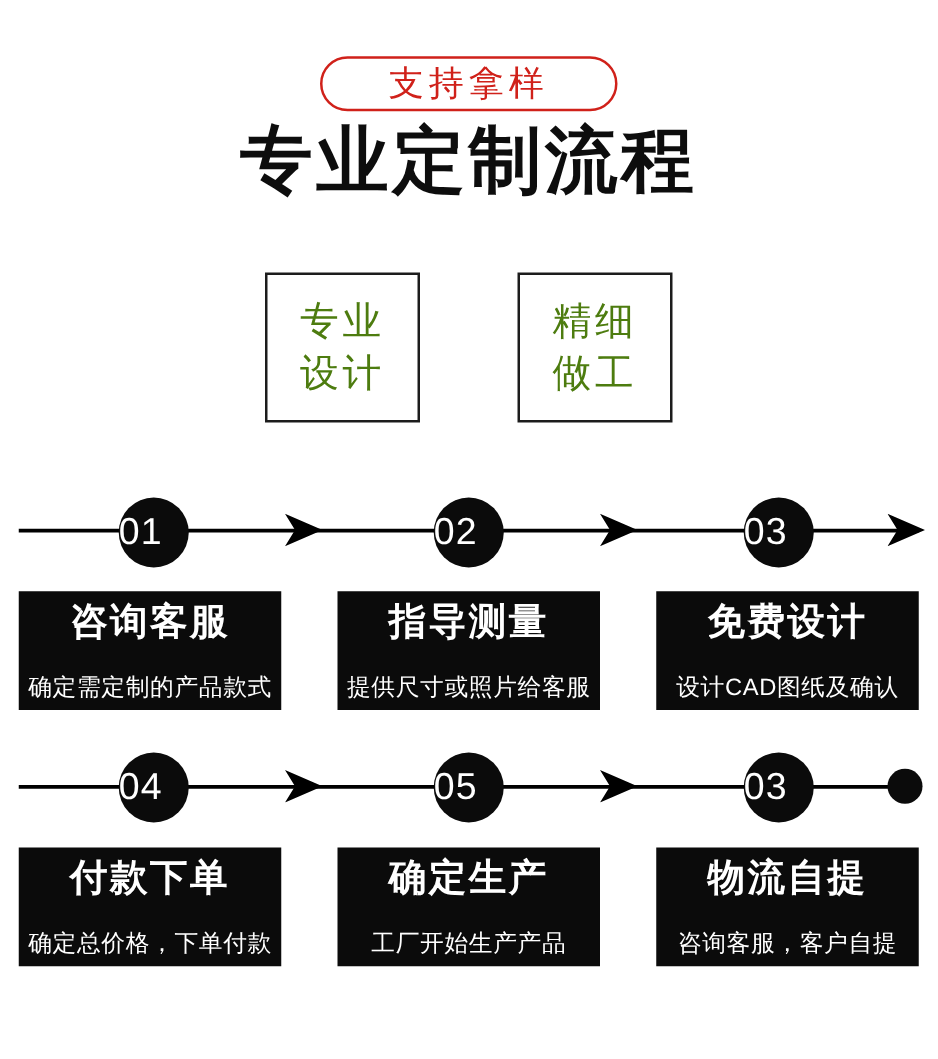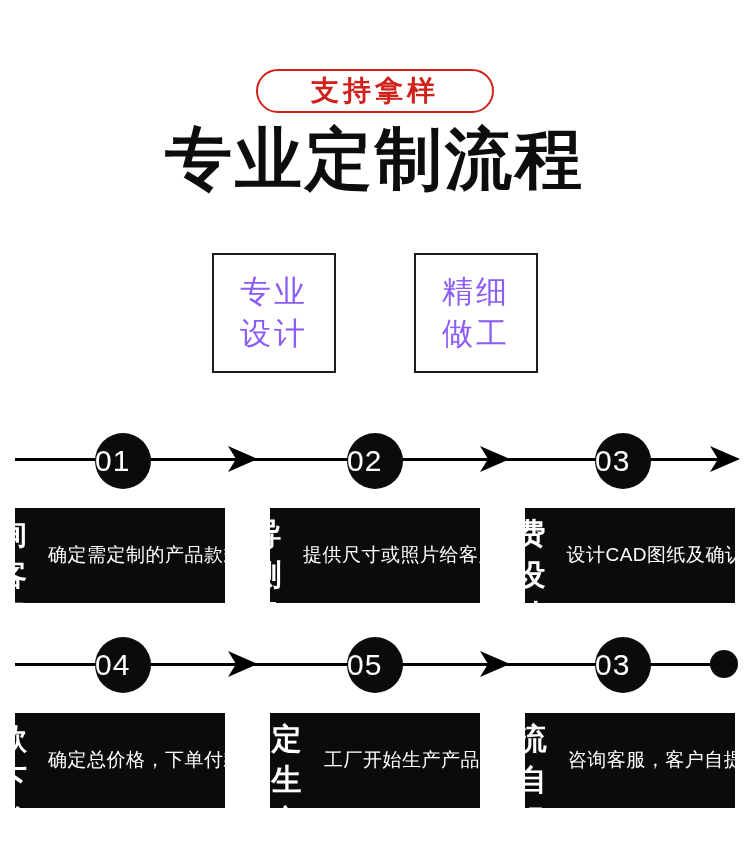--- a/index.html
+++ b/index.html
@@ -4,41 +4,41 @@
 <style>
   html,body { margin:0; padding:0; }
   body {
     width:750px; height:847px; background:#ffffff;
     font-family:"Liberation Sans","DejaVu Sans",sans-serif;
     color:#111;
   }
   .page { position:relative; width:750px; height:847px; overflow:hidden; background:#fff; }
 
   
-  .badge-wrap { padding-top:69px; text-align:center;font-weight:bold; }
+  .badge-wrap { padding-top:45px; text-align:center; }
   .badge {
     display:inline-block; box-sizing:border-box;
     min-width:238px; height:44px; line-height:40px;
     border:2px solid var(--red); border-radius:22px;
     color:var(--red); font-size:28px; letter-spacing:4px; padding:0 30px;
   }
 
   
   .main-title {
     margin-top:4px; text-align:center;
-    font-size:67px; font-weight:bold; letter-spacing:3px; color:#0d0d0d;
+    font-size:58px; font-weight:bold; letter-spacing:3px; color:#0d0d0d;
     line-height:1.25;
   }
 
   
   .features { display:flex; justify-content:center; gap:78px; margin-top:52px; }
   .feature-box {
     width:120px; height:116px; border:2px solid #1c1c1c;
     display:flex; flex-direction:column; align-items:center; justify-content:center;
-    font-size:31px; line-height:42px; letter-spacing:3px; color:#8b5cf6;
+    font-size:31px; line-height:42px; letter-spacing:3px; color:#4d7c0f;
   }
 
   
   .flow-row { position:relative; height:70px; }
   .flow-row.row1 { margin-top:52px; }
   .flow-row.row2 { margin-top:27px; }
   .flow-line { position:absolute; top:33px; height:3px; background:#000; }
   .flow-line.l1 { left:15px; width:720px; }
   .flow-line.l2 { left:15px; width:710px; }
   .step-circle {
@@ -51,21 +51,21 @@
   .arrowhead { position:absolute; top:21px; width:30px; height:26px; }
   .end-dot {
     position:absolute; top:20px; width:28px; height:28px;
     border-radius:50%; background:#0b0b0b;
   }
 
   
   .step-boxes { display:flex; justify-content:center; gap:45px; margin-top:13px; }
   .step-box {
     width:210px; height:95px; background:#0b0b0b; color:#fff;
-    display:flex; flex-direction:row; align-items:center; justify-content:center;
+    display:flex; flex-direction:column; align-items:center; justify-content:center;
     gap:19px; text-align:center;
   }
   .step-box-title { font-size:30px; font-weight:bold; letter-spacing:2px; }
   .step-box-desc  { font-size:19px; letter-spacing:0.5px; white-space:nowrap; }
 
   :root { --red:#d0211a; }
 </style>
 </head>
 <body>
 

